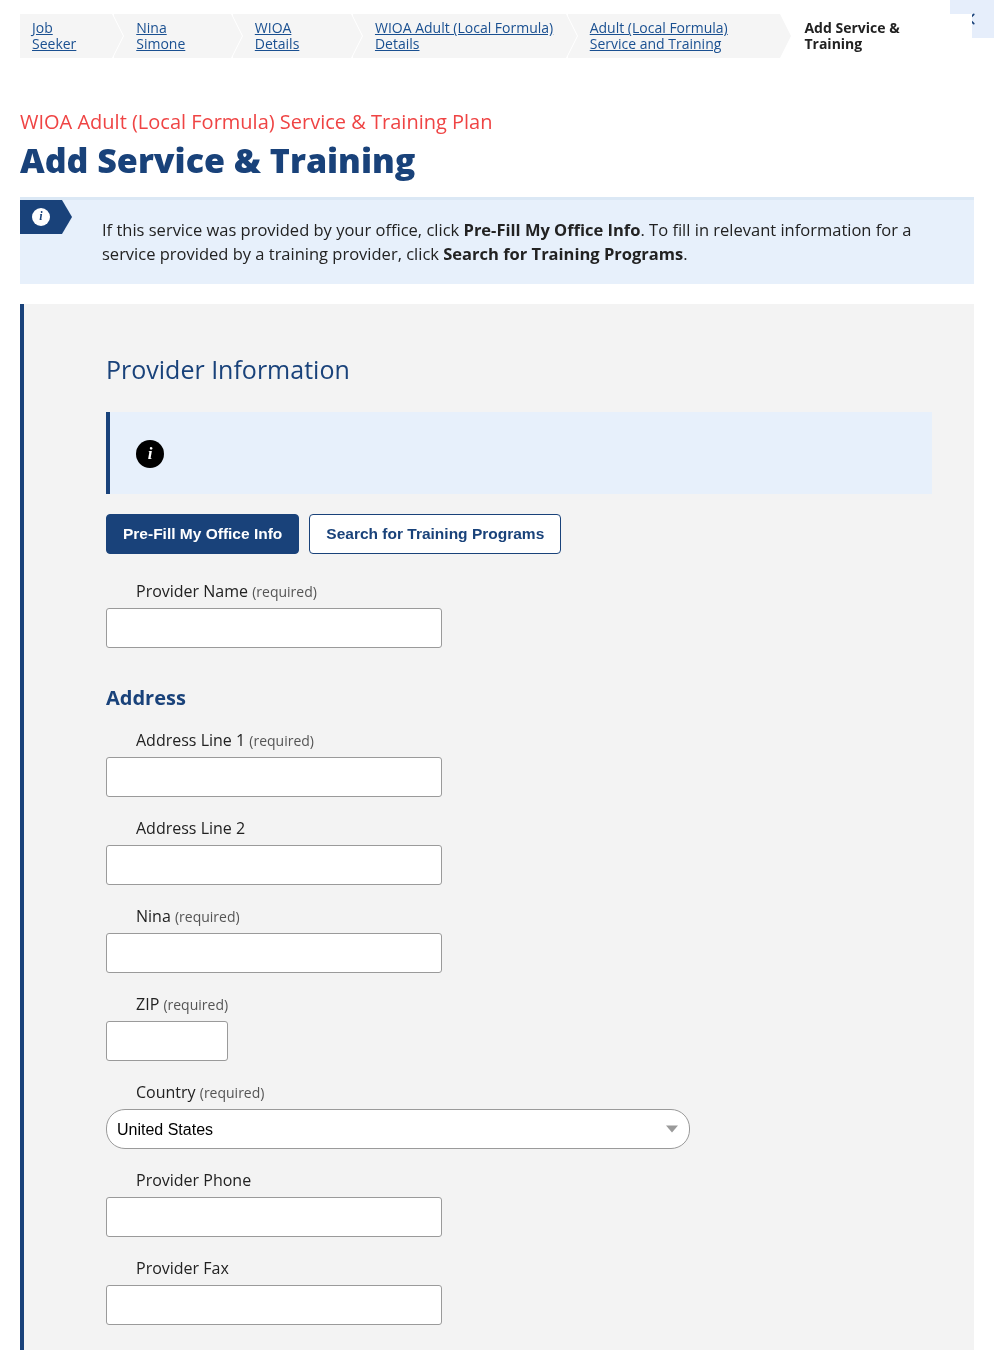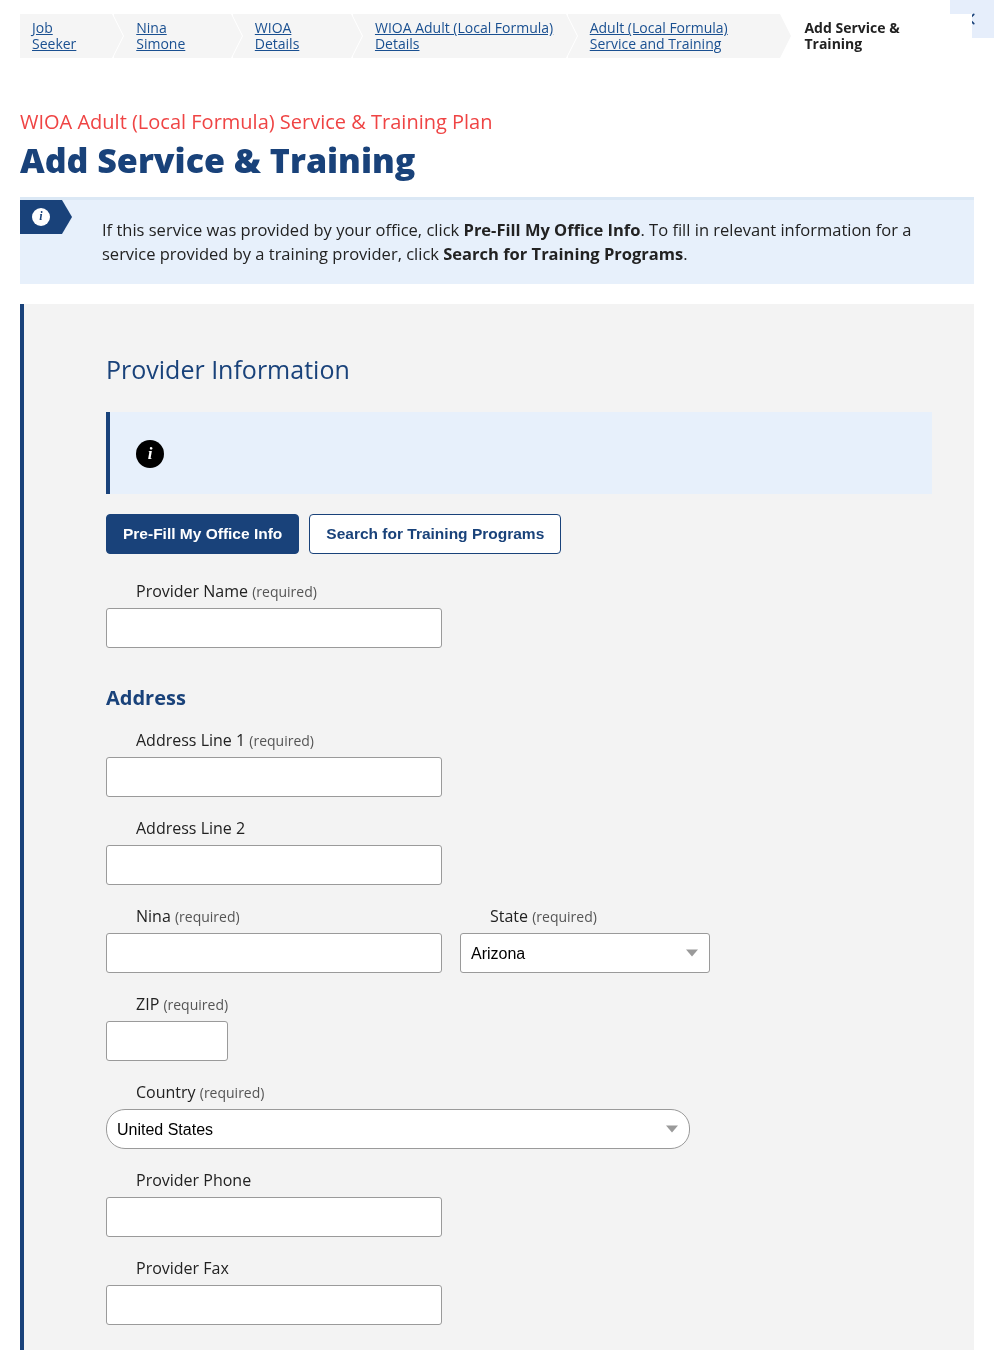--- a/index.html
+++ b/index.html
@@ -290,31 +290,20 @@
       <input class="input" type="text" style="">
     </div>
 
     <div class="row">
       <div class="field">
         <label class="field-label">
           <span class="lab-text">Nina</span> <span class="req">(required)</span>
         </label>
         <input class="input" type="text" style="">
       </div>
-      <div class="field">
-        <label class="field-label">
-          <span class="lab-text">State</span> <span class="req">(required)</span>
-        </label>
-        <div class="select-wrap">
-          <select class="select state">
-            <option>Arizona</option>
-          </select>
-          <div class="caret"></div>
-        </div>
-      </div>
     </div>
 
     <div class="field">
       <label class="field-label">
         <span class="lab-text">ZIP</span> <span class="req">(required)</span>
       </label>
       <input class="input zip" type="text" style="">
     </div>
 
     <div class="field">

